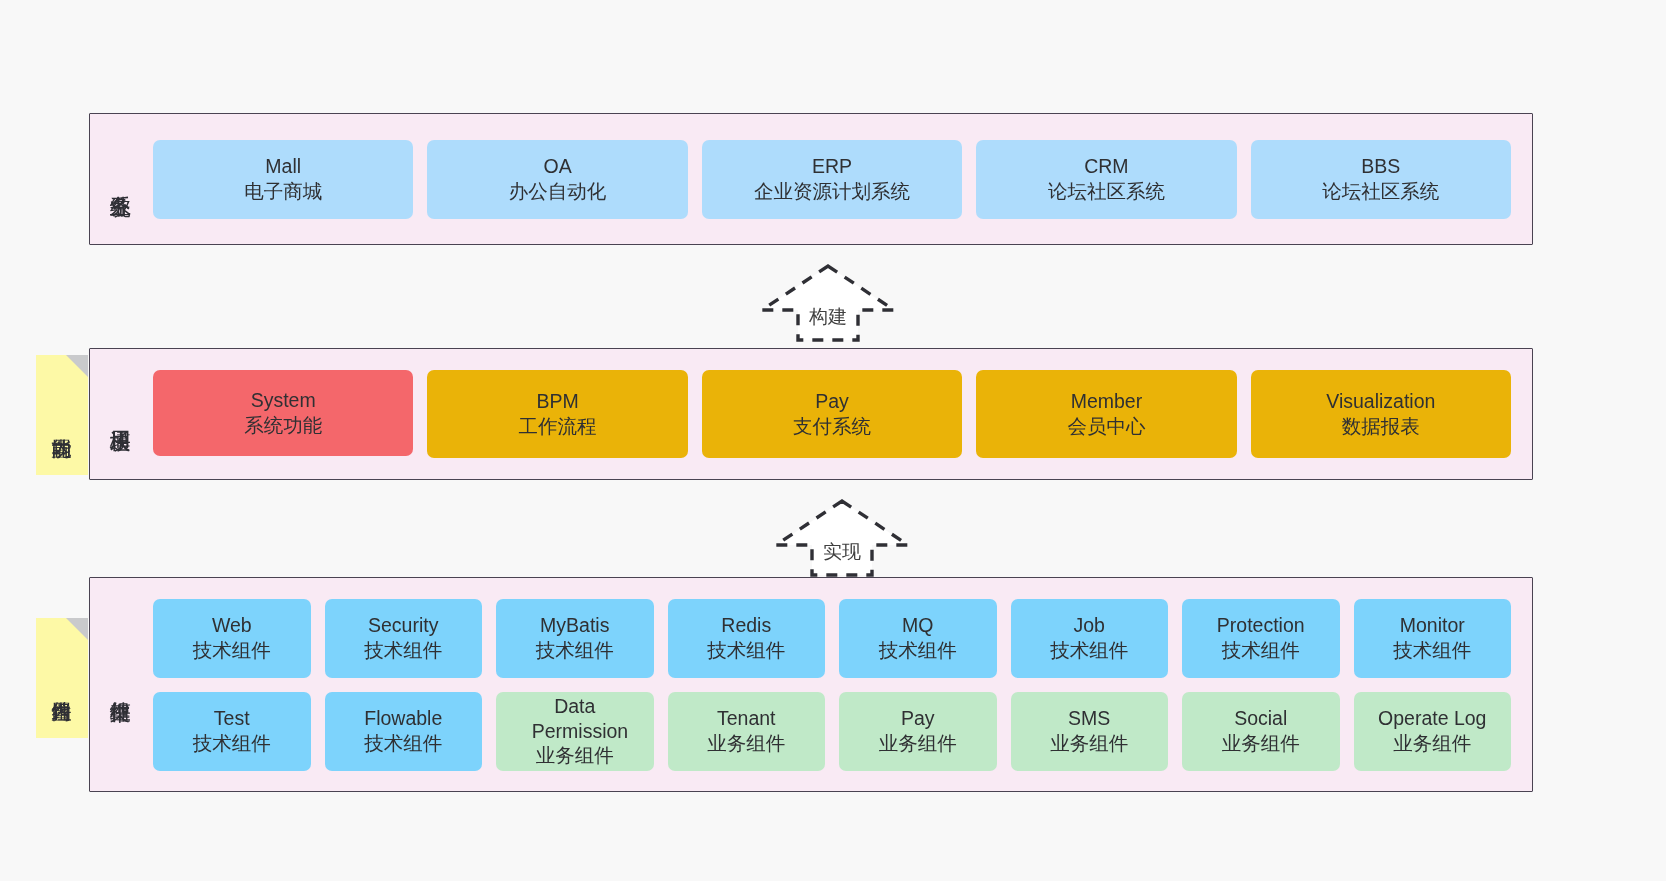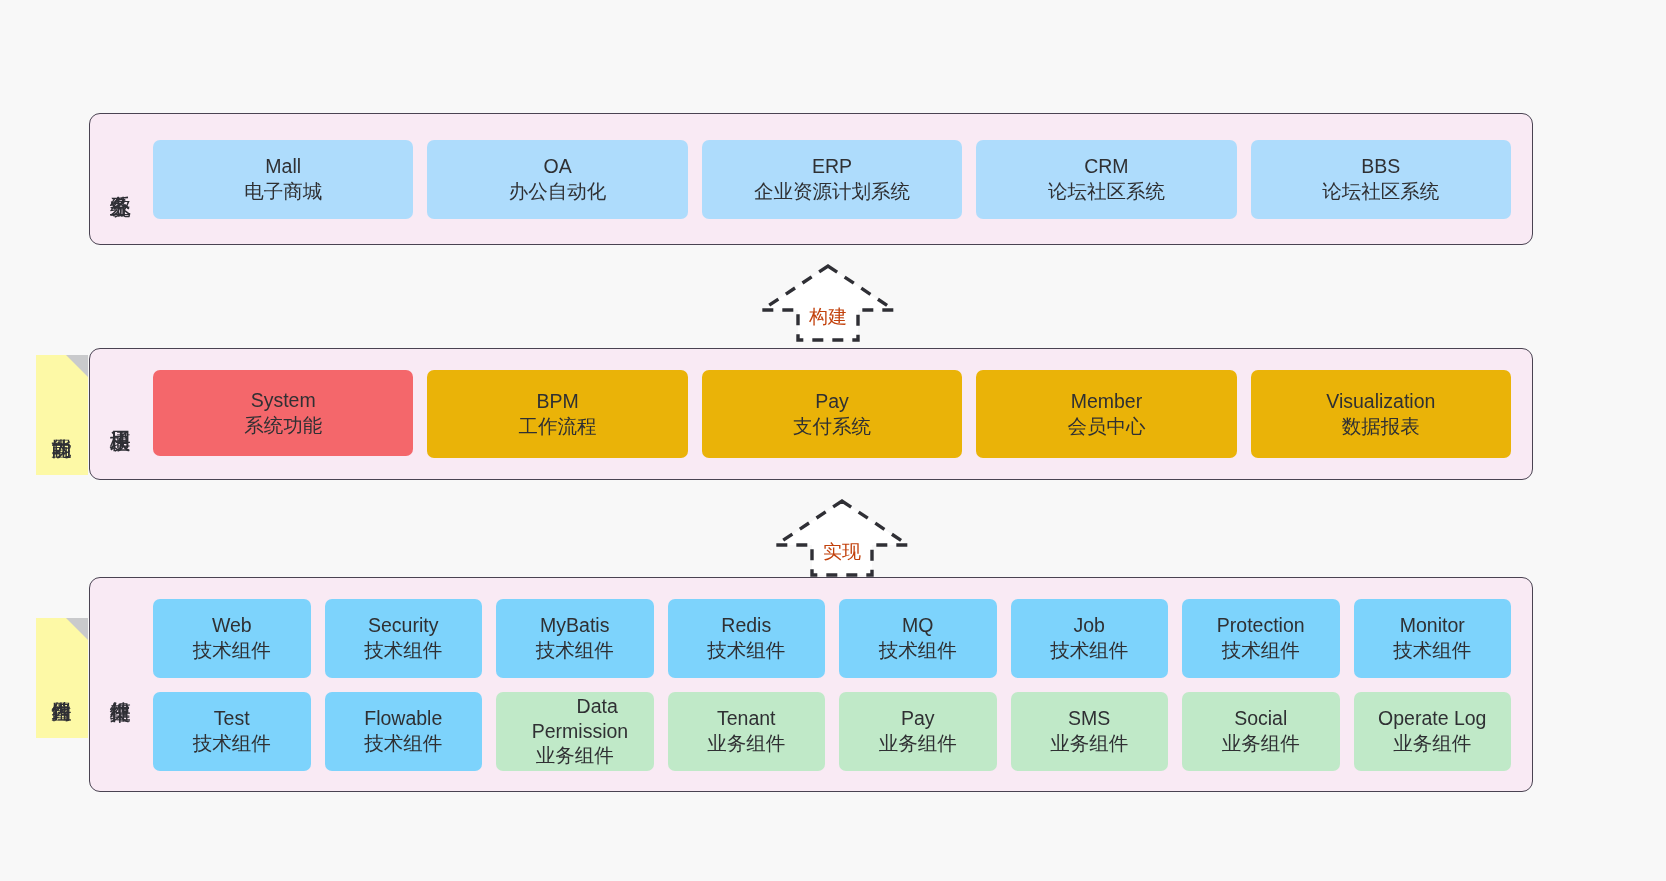--- a/index.html
+++ b/index.html
@@ -22,21 +22,21 @@
     top: 0;
     width: 1666px;
     height: 881px;
   }
 
   
   .layer {
     position: absolute;
     background: #f9eaf4;
     border: 1.6px solid #4a4352;
-    border-radius: 11px;
+    border-radius: 1px;
     box-sizing: border-box;
     display: flex;
     align-items: stretch;
   }
 
   .layer-title {
     flex: 0 0 auto;
     width: 36px;
     display: flex;
     align-items: center;
@@ -128,21 +128,21 @@
   .arrow {
     position: absolute;
   }
   .arrow svg { display: block; }
   .arrow-label {
     position: absolute;
     left: 0;
     right: 0;
     text-align: center;
     font-size: 19px;
-    color: #c2410c;
+    color: #404040;
     pointer-events: none;
   }
 </style>
 </head>
 <body>
 
 <div class="canvas">
 
   <div class="layer" style="left:89px; top:113px; width:1444px; height:132px;">
     <div class="layer-title">业务系统</div>
@@ -281,21 +281,21 @@
         <div class="row">
           <div class="card green">
             <span class="l1">Test</span>
             <span class="l2">技术组件</span>
           </div>
           <div class="card green">
             <span class="l1">Flowable</span>
             <span class="l2">技术组件</span>
           </div>
           <div class="card mint">
-            <span class="l1" style="display:block; max-width:86px;text-align:right;">Data Permission</span>
+            <span class="l1" style="display:block; max-width:86px;">Data Permission</span>
             <span class="l2">业务组件</span>
           </div>
           <div class="card mint">
             <span class="l1">Tenant</span>
             <span class="l2">业务组件</span>
           </div>
           <div class="card mint">
             <span class="l1">Pay</span>
             <span class="l2">业务组件</span>
           </div>

